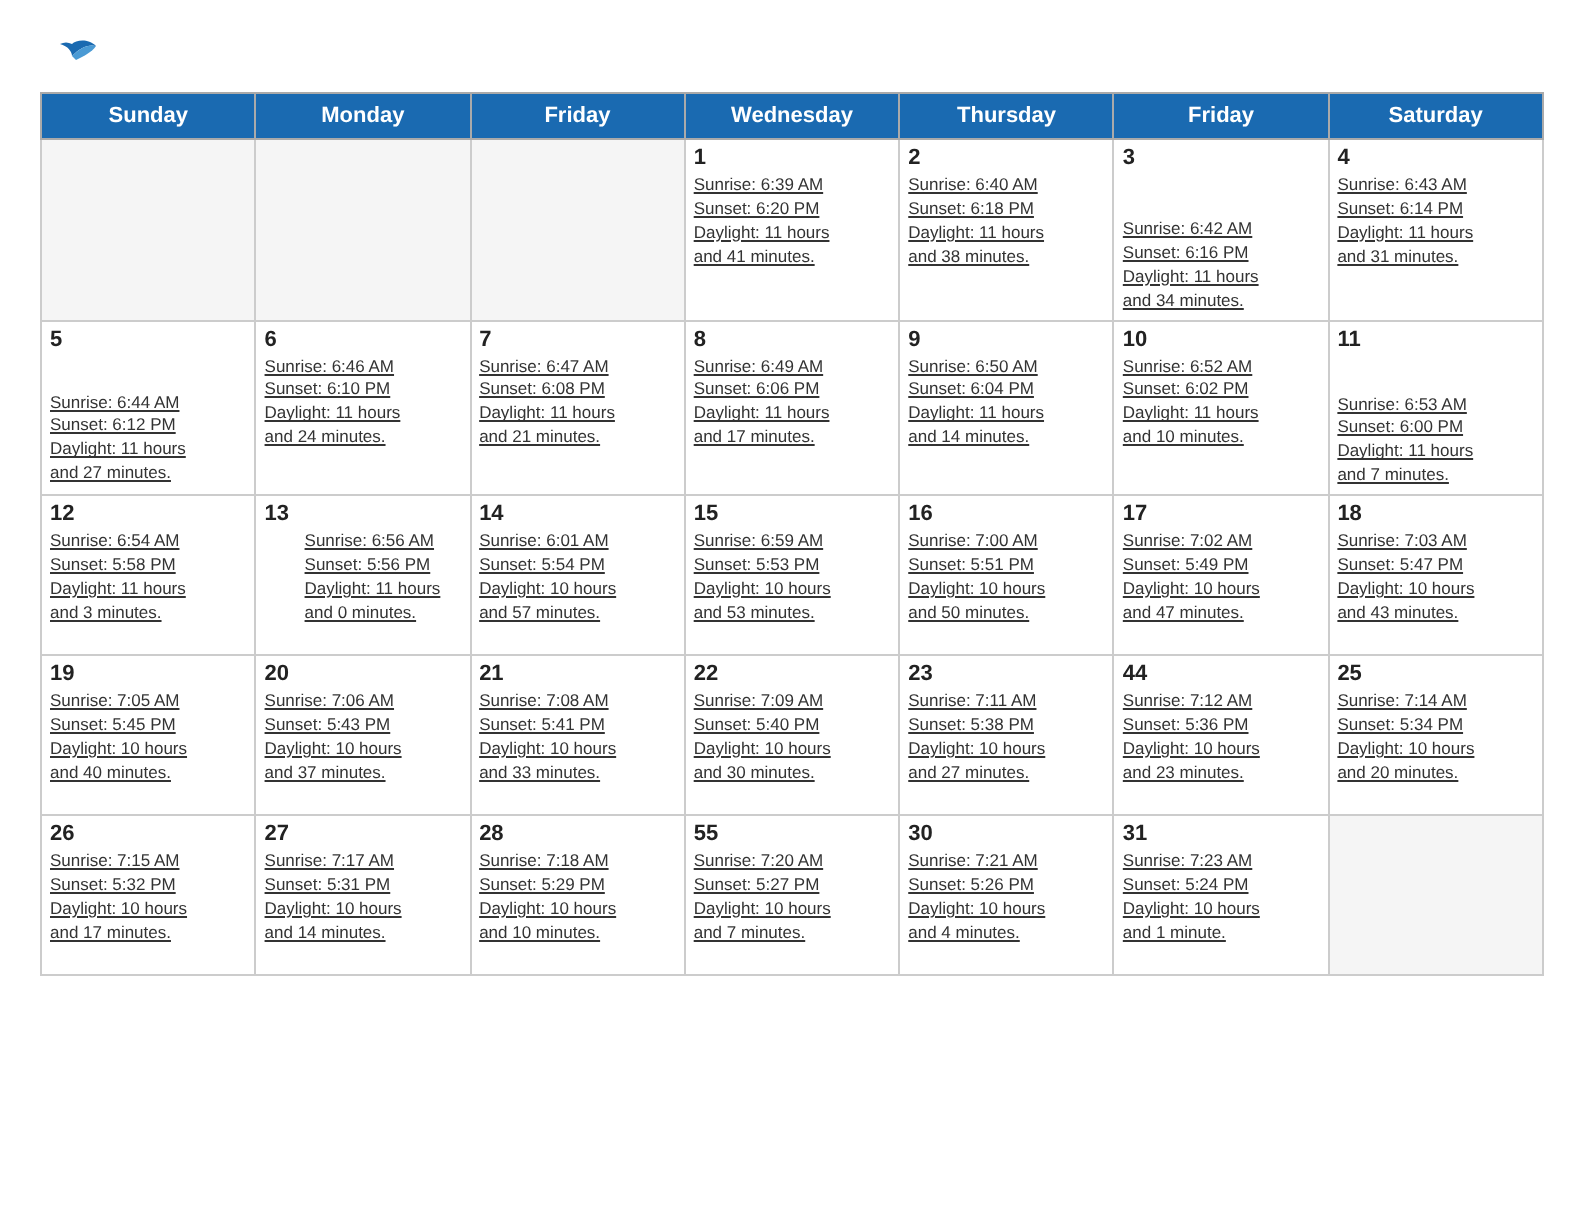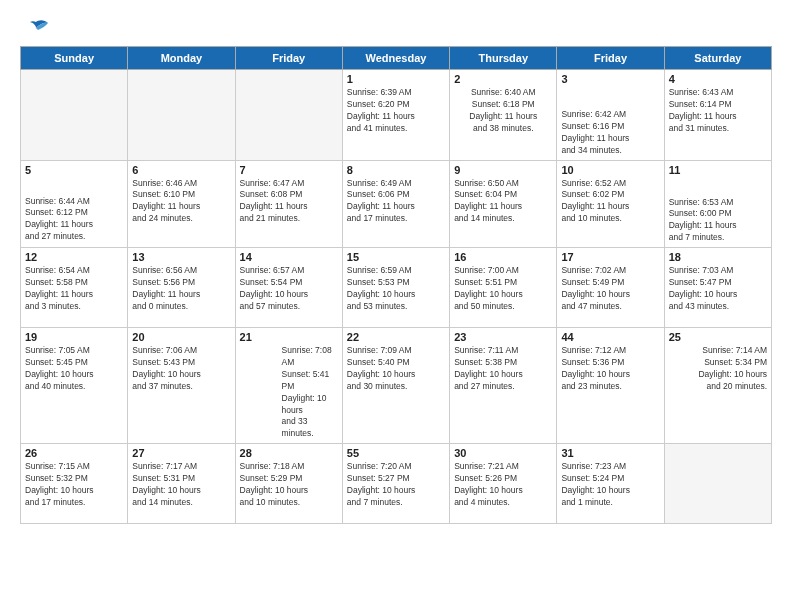--- a/index.html
+++ b/index.html
@@ -88,20 +88,21 @@
     .day-number {
       font-size: 11px;
       font-weight: bold;
       color: #222;
       margin-bottom: 2px;
     }
     .day-info {
       font-size: 8.5px;
       color: #333;
       line-height: 1.4;
+      text-decoration: underline;
     }
   </style>
 </head>
 <body>
 
 <div class="page">
   <div class="header">
     <div class="logo">
       <div class="logo-top">
         <span class="logo-general"></span>
@@ -137,21 +138,21 @@
           <td class="empty"></td>
           <td>
             <div class="day-number">1</div>
             <div class="day-info" style="white-space: pre-line;">Sunrise: 6:39 AM
 Sunset: 6:20 PM
 Daylight: 11 hours
 and 41 minutes.</div>
           </td>
           <td>
             <div class="day-number">2</div>
-            <div class="day-info" style="white-space: pre-line; text-align: center;">Sunrise: 6:40 AM
+            <div class="day-info" style="white-space: pre-line;">Sunrise: 6:40 AM
 Sunset: 6:18 PM
 Daylight: 11 hours
 and 38 minutes.</div>
           </td>
           <td>
             <div class="day-number">3</div>
             <div class="day-info" style="white-space: pre-line; margin-top: 24px;">Sunrise: 6:42 AM
 Sunset: 6:16 PM
 Daylight: 11 hours
 and 34 minutes.</div>
@@ -218,28 +219,28 @@
         <tr>
           <td>
             <div class="day-number">12</div>
             <div class="day-info" style="white-space: pre-line;">Sunrise: 6:54 AM
 Sunset: 5:58 PM
 Daylight: 11 hours
 and 3 minutes.</div>
           </td>
           <td>
             <div class="day-number">13</div>
-            <div class="day-info" style="white-space: pre-line;">Sunrise: 6:56 AM
+            <div class="day-info" style="white-space: pre-line; margin-left: 20px;">Sunrise: 6:56 AM
 Sunset: 5:56 PM
 Daylight: 11 hours
 and 0 minutes.</div>
           </td>
           <td>
             <div class="day-number">14</div>
-            <div class="day-info" style="white-space: pre-line;">Sunrise: 6:57 AM
+            <div class="day-info" style="white-space: pre-line;">Sunrise: 6:01 AM
 Sunset: 5:54 PM
 Daylight: 10 hours
 and 57 minutes.</div>
           </td>
           <td>
             <div class="day-number">15</div>
             <div class="day-info" style="white-space: pre-line;">Sunrise: 6:59 AM
 Sunset: 5:53 PM
 Daylight: 10 hours
 and 53 minutes.</div>
@@ -276,21 +277,21 @@
           </td>
           <td>
             <div class="day-number">20</div>
             <div class="day-info" style="white-space: pre-line;">Sunrise: 7:06 AM
 Sunset: 5:43 PM
 Daylight: 10 hours
 and 37 minutes.</div>
           </td>
           <td>
             <div class="day-number">21</div>
-            <div class="day-info" style="white-space: pre-line; margin-left: 42px;">Sunrise: 7:08 AM
+            <div class="day-info" style="white-space: pre-line;">Sunrise: 7:08 AM
 Sunset: 5:41 PM
 Daylight: 10 hours
 and 33 minutes.</div>
           </td>
           <td>
             <div class="day-number">22</div>
             <div class="day-info" style="white-space: pre-line;">Sunrise: 7:09 AM
 Sunset: 5:40 PM
 Daylight: 10 hours
 and 30 minutes.</div>
@@ -304,21 +305,21 @@
           </td>
           <td>
             <div class="day-number">44</div>
             <div class="day-info" style="white-space: pre-line;">Sunrise: 7:12 AM
 Sunset: 5:36 PM
 Daylight: 10 hours
 and 23 minutes.</div>
           </td>
           <td>
             <div class="day-number">25</div>
-            <div class="day-info" style="white-space: pre-line; text-align: right;">Sunrise: 7:14 AM
+            <div class="day-info" style="white-space: pre-line;">Sunrise: 7:14 AM
 Sunset: 5:34 PM
 Daylight: 10 hours
 and 20 minutes.</div>
           </td>
         </tr>
         <tr>
           <td>
             <div class="day-number">26</div>
             <div class="day-info" style="white-space: pre-line;">Sunrise: 7:15 AM
 Sunset: 5:32 PM

